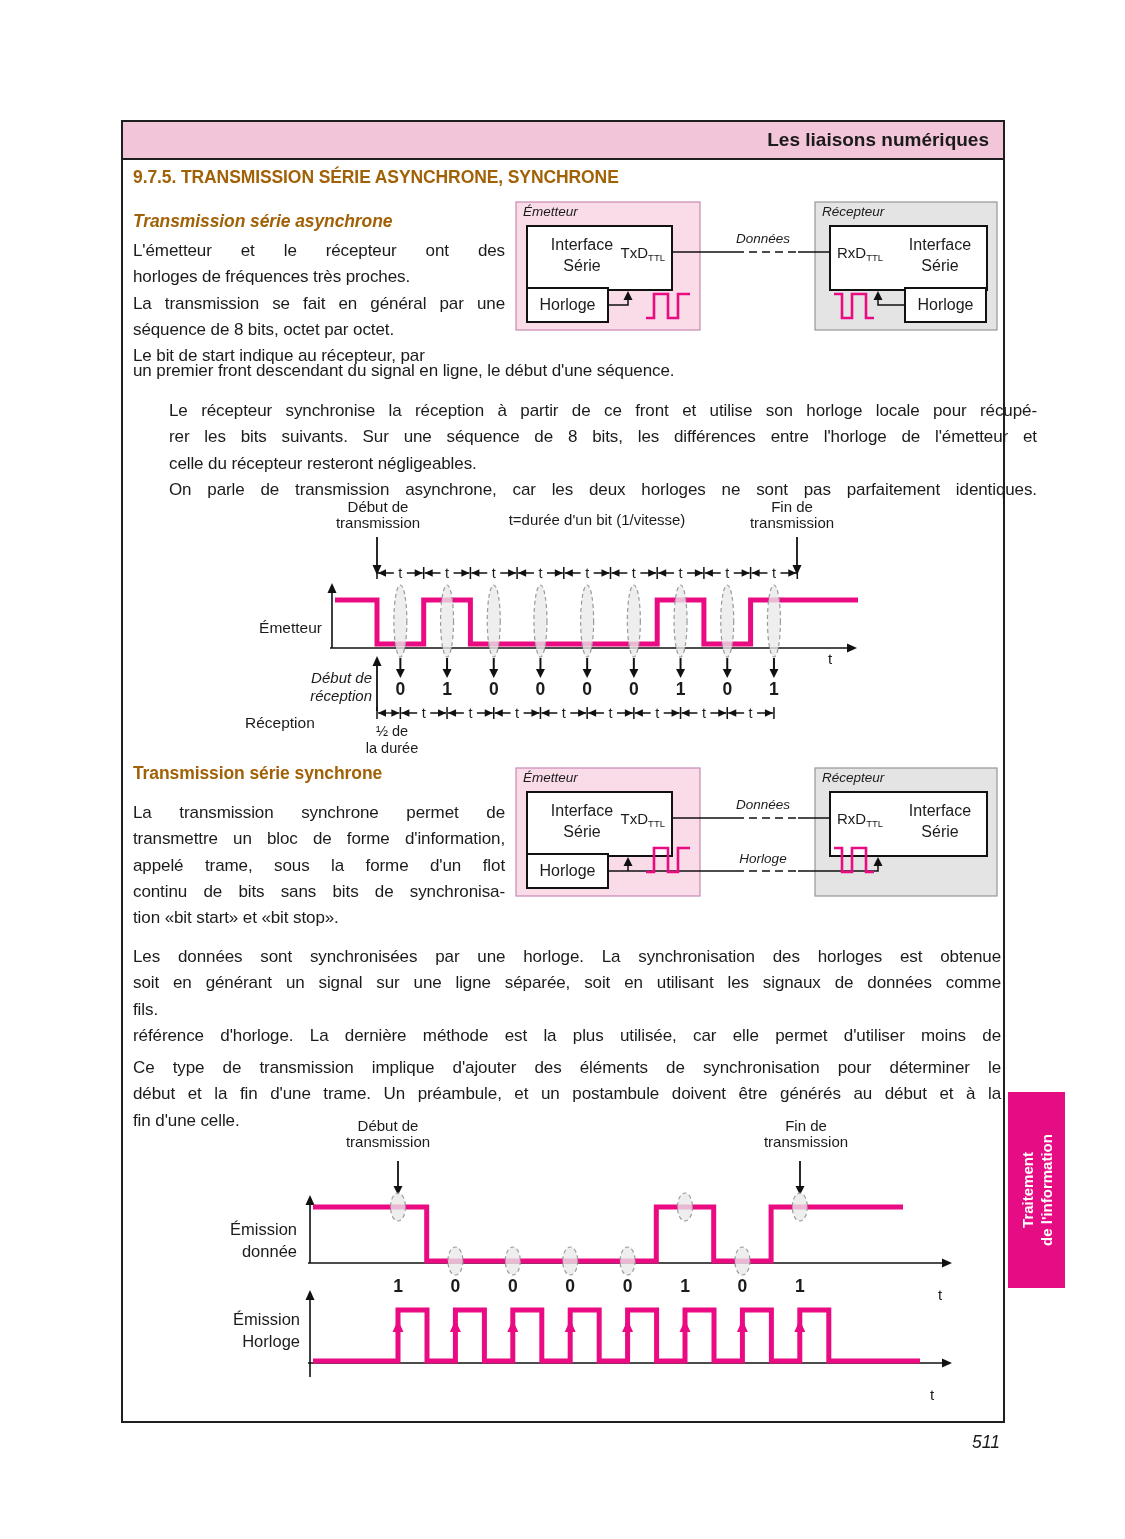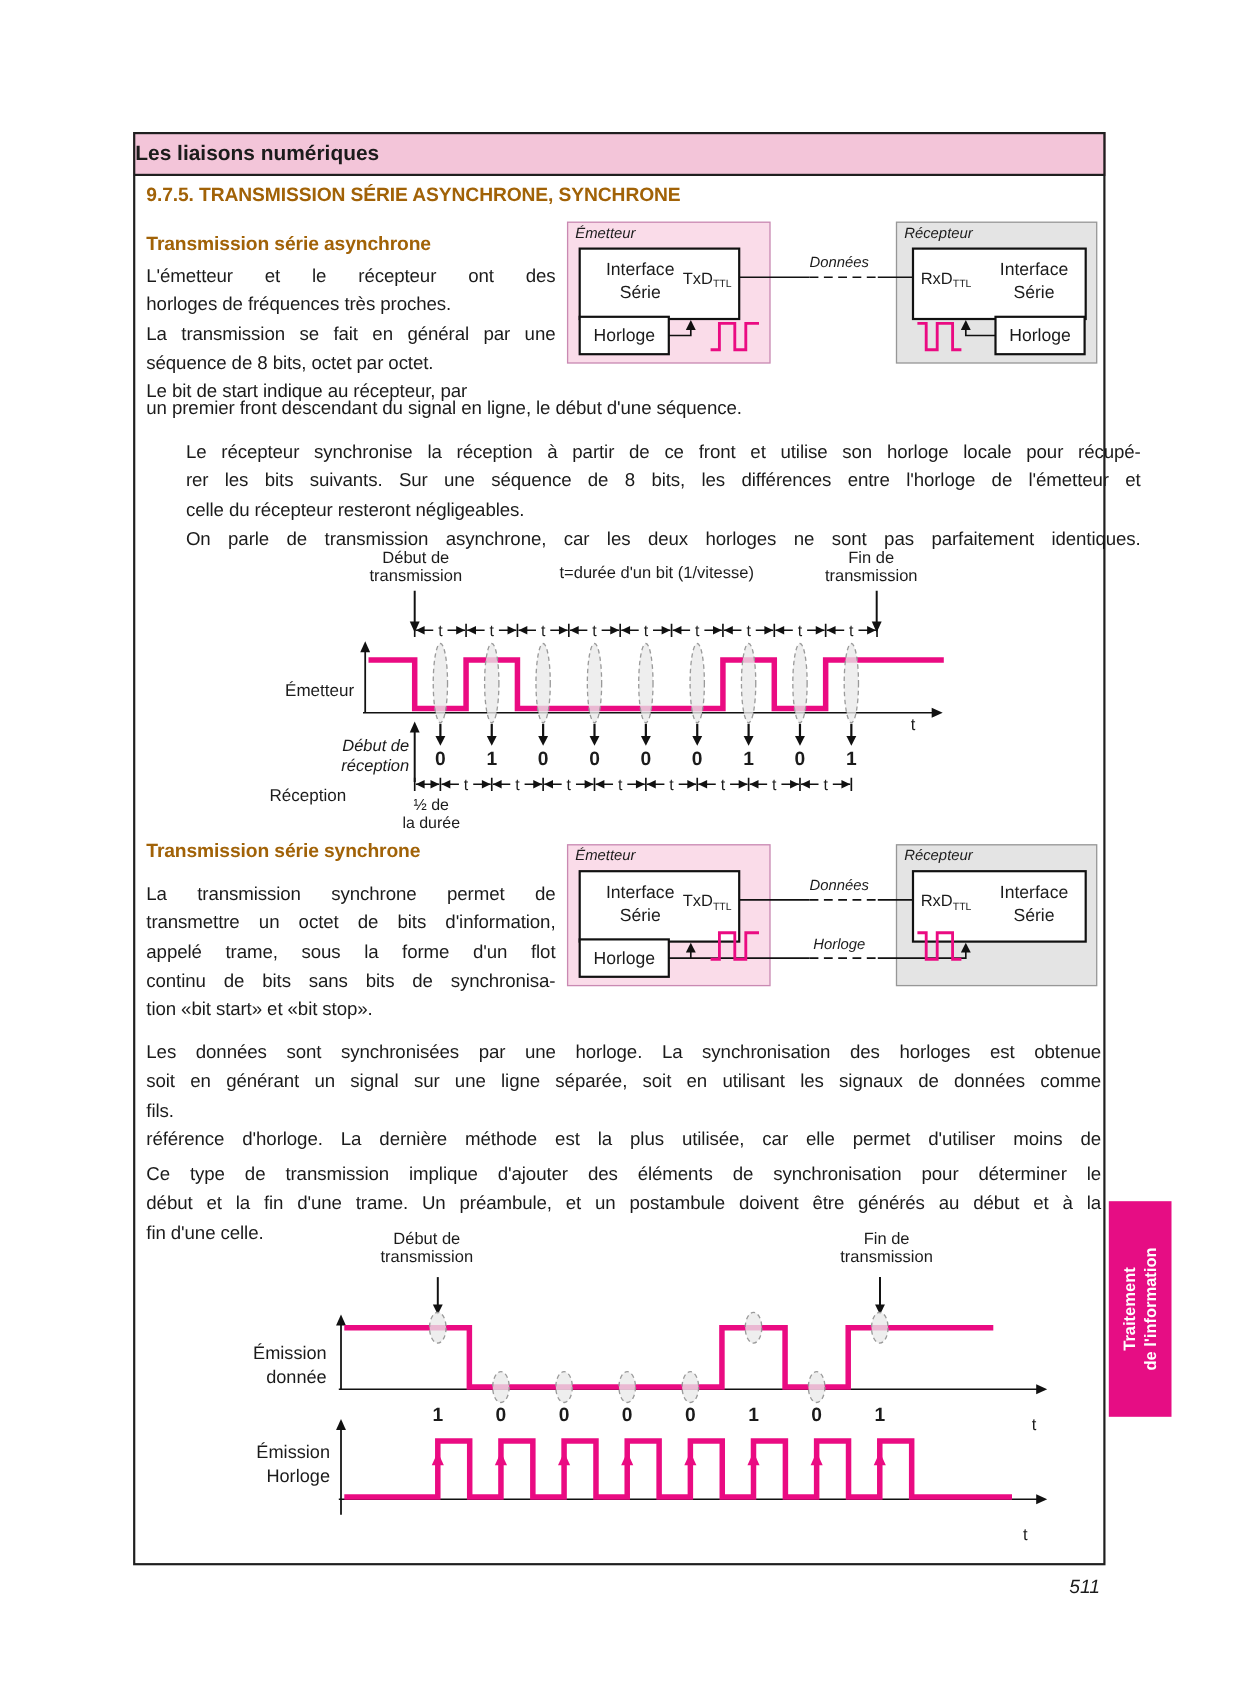--- a/index.html
+++ b/index.html
@@ -1,19 +1,19 @@
 <!DOCTYPE html>
 <html><head>
 <meta charset="utf-8">
 <style>
   html,body{margin:0;padding:0;background:#fff;}
   body{width:1125px;height:1539px;position:relative;font-family:"Liberation Sans",sans-serif;color:#1b1b1b;overflow:hidden;}
   .abs{position:absolute;}
   #frame{left:121px;top:120px;width:884px;height:1303px;border:2.5px solid #1f1f1f;box-sizing:border-box;background:#fff;}
-  #header-bar{left:121px;top:120px;width:884px;height:40px;background:#f3c5d9;border:2.5px solid #1f1f1f;box-sizing:border-box;font-weight:bold;font-size:19px;line-height:35px;padding-right:16px;}
+  #header-bar{left:121px;top:120px;width:884px;height:40px;background:#f3c5d9;border:2.5px solid #1f1f1f;box-sizing:border-box;text-align:right;font-weight:bold;font-size:19px;line-height:35px;padding-right:0;}
   #header-bar span{padding-right:14px;}
   .heading{color:#a16207;font-weight:bold;font-size:17.5px;letter-spacing:-0.1px;}
   .para{font-size:17px;letter-spacing:-0.1px;}
   .pline{line-height:26.3px;}
   .pline.j{text-align:justify;text-align-last:justify;}
   #side-tab{left:1008px;top:1092px;width:57px;height:196px;background:#e60d84;}
   #side-tab .vert{position:absolute;left:0;top:0;width:196px;height:57px;transform-origin:0 0;transform:rotate(-90deg) translateX(-196px);display:flex;flex-direction:column;justify-content:center;text-align:center;color:#fff;font-weight:bold;font-size:15px;line-height:19px;}
   #page-number{left:900px;top:1432px;width:100px;text-align:right;font-size:17.5px;font-style:italic;}
   svg text{font-family:"Liberation Sans",sans-serif;fill:#1b1b1b;}
   .it{font-style:italic;}
@@ -26,21 +26,21 @@
 </head>
 <body>
 
 <div class="abs" id="frame"></div>
 <div class="abs" id="header-bar">
   <span>Les liaisons numériques</span>
 </div>
 
 <div class="abs heading" style="left:133px;top:167px;width:760px;">9.7.5. TRANSMISSION SÉRIE ASYNCHRONE, SYNCHRONE</div>
 
-<div class="abs heading" style="left:133px;top:211px;width:400px;">Transmission série asynchrone</div>
+<div class="abs heading" style="left:133px;top:211px;width:400px;font-style:italic;">Transmission série asynchrone</div>
 <div class="abs para" style="left:133px;top:238px;width:372px;">
     <div class="pline j">L'émetteur et le récepteur ont des</div>
     <div class="pline">horloges de fréquences très proches.</div>
     <div class="pline j">La transmission se fait en général par une</div>
     <div class="pline">séquence de 8 bits, octet par octet.</div>
     <div class="pline">Le bit de start indique au récepteur, par</div>
   </div>
 <div class="abs para pline" style="left:133px;top:358px;width:870px;">un premier front descendant du signal en ligne, le début d'une séquence.</div>
 <div class="abs para" style="left:133px;top:398px;width:868px;margin-left:36px;">
     <div class="pline j">Le récepteur synchronise la réception à partir de ce front et utilise son horloge locale pour récupé-</div>
@@ -254,21 +254,21 @@
       <polygon points="592.95,218 584.95,214.2 584.95,221.8" fill="#111"></polygon>
       <rect x="564.1" y="209.5" width="13" height="17" fill="#fff"></rect>
       <text x="570.6" y="223" text-anchor="middle" font-size="14.5">t</text>
       <line x1="593.95" y1="212" x2="593.95" y2="224" stroke="#111" stroke-width="1.5"></line>
     </g>
 </svg>
 
 <div class="abs heading" style="left:133px;top:763px;width:400px;">Transmission série synchrone</div>
 <div class="abs para" style="left:133px;top:800px;width:372px;">
     <div class="pline j">La transmission synchrone permet de</div>
-    <div class="pline j">transmettre un octet de bits d'information,</div>
+    <div class="pline j">transmettre un bloc de forme d'information,</div>
     <div class="pline j">appelé trame, sous la forme d'un flot</div>
     <div class="pline j">continu de bits sans bits de synchronisa-</div>
     <div class="pline">tion «bit start» et «bit stop».</div>
   </div>
 <div class="abs para" style="left:133px;top:944px;width:868px;">
     <div class="pline j">Les données sont synchronisées par une horloge. La synchronisation des horloges est obtenue</div>
     <div class="pline j">soit en générant un signal sur une ligne séparée, soit en utilisant les signaux de données comme</div>
     <div class="pline">fils.</div>
     <div class="pline j">référence d'horloge. La dernière méthode est la plus utilisée, car elle permet d'utiliser moins de</div>
   </div>

